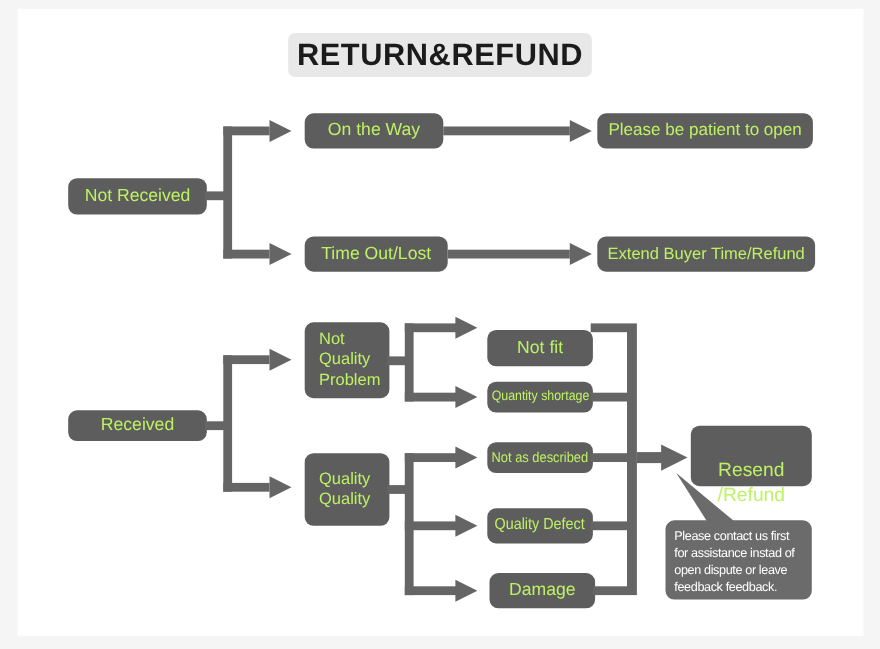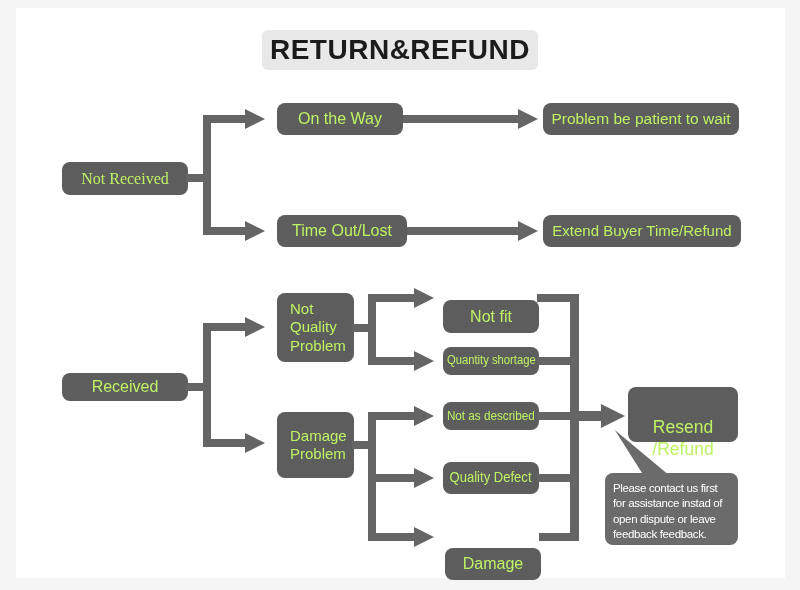--- a/index.html
+++ b/index.html
@@ -48,36 +48,36 @@
 </head>
 <body>
 
 <div id="canvas">
   <div id="panel"></div>
 
   <div class="title">
     <span>RETURN&amp;REFUND</span>
   </div>
 
-  <div class="box" style="left:62px;top:162px;width:126px;height:33px;font-size:16px;font-family:Liberation Serif, serif;">
+  <div class="box" style="left:62px;top:162px;width:126px;height:33px;font-size:16px;">
     <span>Not Received</span>
   </div>
 
   <div class="hl" style="left:186px;top:174px;width:21px;"></div>
   <div class="vl" style="left:203px;top:115px;height:120px;"></div>
 
   <div class="hl" style="left:203px;top:115px;width:42px;"></div>
   <div class="ah" style="left:245px;top:109px;"></div>
   <div class="box" style="left:277px;top:103px;width:126px;height:32px;font-size:16px;">
     <span>On the Way</span>
   </div>
   <div class="hl" style="left:403px;top:115px;width:115px;"></div>
   <div class="ah" style="left:518px;top:109px;"></div>
   <div class="box" style="left:543px;top:103px;width:196px;height:32px;font-size:15.5px;">
-    <span>Problem be patient to wait</span>
+    <span>Please be patient to open</span>
   </div>
 
   <div class="hl" style="left:203px;top:227px;width:42px;"></div>
   <div class="ah" style="left:245px;top:221px;"></div>
   <div class="box" style="left:277px;top:215px;width:130px;height:32px;font-size:16px;">
     <span>Time Out/Lost</span>
   </div>
   <div class="hl" style="left:407px;top:227px;width:111px;"></div>
   <div class="ah" style="left:518px;top:221px;"></div>
   <div class="box" style="left:62px;top:373px;width:126px;height:28px;font-size:16px;">
@@ -106,40 +106,40 @@
 
   <div class="hl" style="left:368px;top:357px;width:48px;"></div>
   <div class="ah" style="left:414px;top:351px;"></div>
   <div class="box condensed" style="left:443px;top:347px;width:96px;height:28px;font-size:12.5px;">
     <span>Quantity shortage</span>
   </div>
 
   <div class="hl" style="left:203px;top:439px;width:42px;"></div>
   <div class="ah" style="left:245px;top:433px;"></div>
   <div class="box left" style="left:277px;top:412px;width:77px;height:66px;font-size:15px;">
-    <span>Damage Problem</span>
+    <span>Quality Quality</span>
   </div>
   <div class="hl" style="left:352px;top:441px;width:20px;"></div>
   <div class="vl" style="left:368px;top:412px;height:129px;"></div>
 
   <div class="hl" style="left:368px;top:412px;width:48px;"></div>
   <div class="ah" style="left:414px;top:406px;"></div>
   <div class="box condensed" style="left:443px;top:402px;width:96px;height:28px;font-size:13px;">
     <span>Not as described</span>
   </div>
 
   <div class="hl" style="left:368px;top:474px;width:48px;"></div>
   <div class="ah" style="left:414px;top:468px;"></div>
   <div class="box condensed" style="left:443px;top:462px;width:96px;height:32px;font-size:14.5px;">
     <span>Quality Defect</span>
   </div>
 
   <div class="hl" style="left:368px;top:533px;width:48px;"></div>
   <div class="ah" style="left:414px;top:527px;"></div>
-  <div class="box" style="left:445px;top:548px;width:96px;height:32px;font-size:16px;">
+  <div class="box" style="left:445px;top:521px;width:96px;height:32px;font-size:16px;">
     <span>Damage</span>
   </div>
 
   <div class="hl" style="left:537px;top:294px;width:33px;"></div>
   <div class="hl" style="left:537px;top:357px;width:33px;"></div>
   <div class="hl" style="left:537px;top:412px;width:33px;"></div>
   <div class="hl" style="left:537px;top:474px;width:33px;"></div>
   <div class="hl" style="left:539px;top:533px;width:31px;"></div>
   <div class="vl" style="left:570px;top:294px;height:247px;width:9px;"></div>
 

